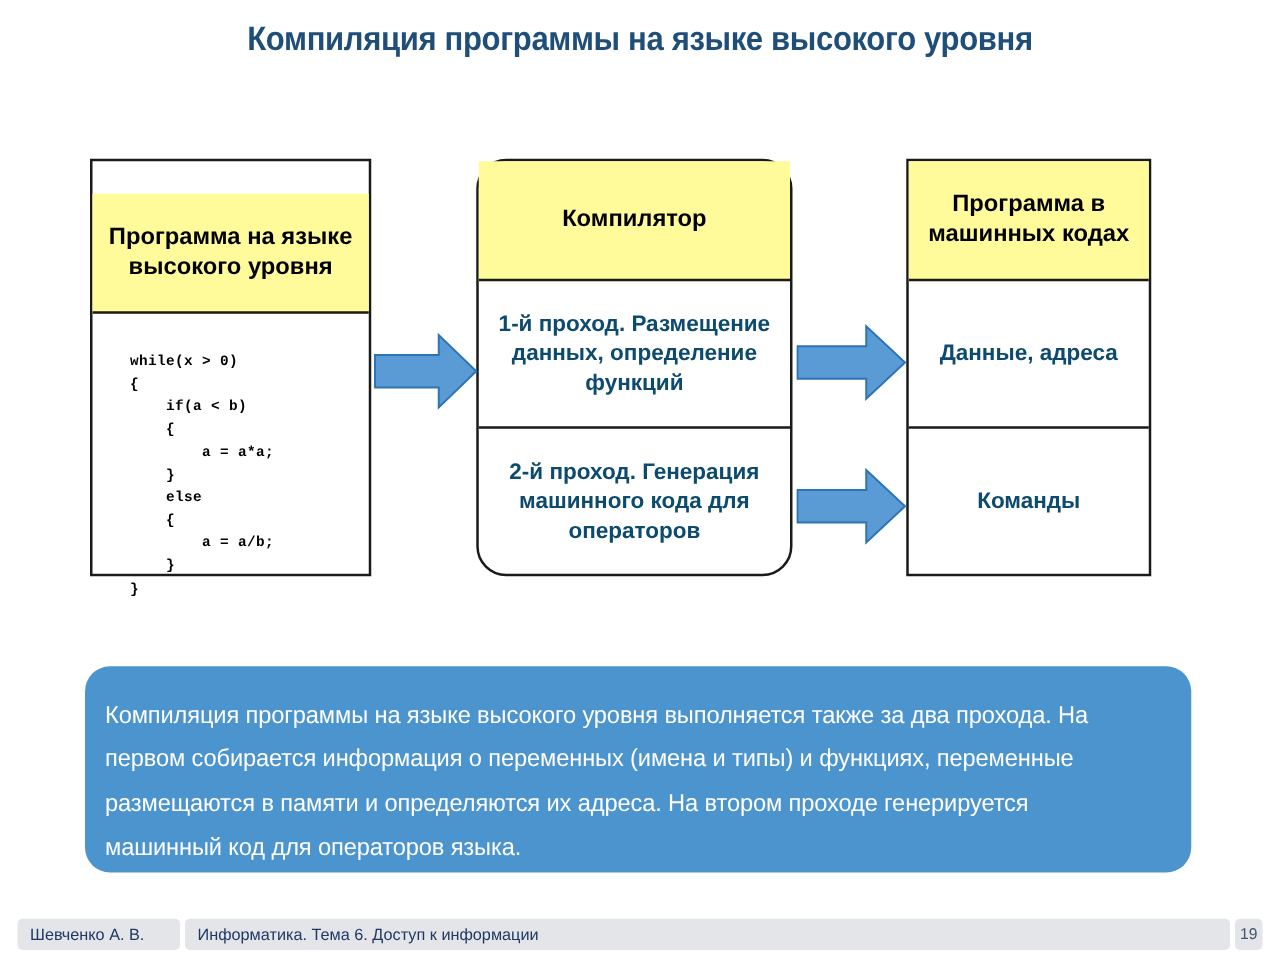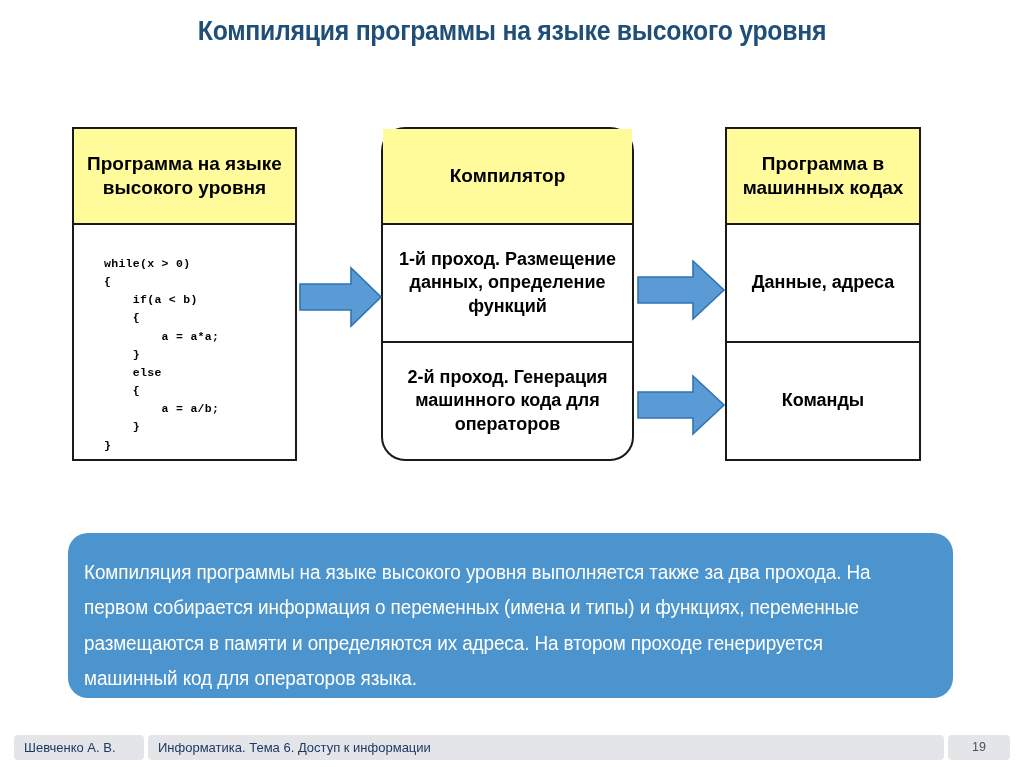--- a/index.html
+++ b/index.html
@@ -54,36 +54,36 @@
     padding: 4px 6px;
   }
   .box-cell {
     box-sizing: border-box;
     display: flex;
     align-items: center;
     justify-content: center;
     text-align: center;
     font-weight: bold;
     font-size: 18px;
-    color: #000000;
+    color: #0c4a6e;
     line-height: 1.3;
     padding: 4px 8px;
   }
   .cell-divider {
     border-bottom: 2px solid #1a1a1a;
   }
 
   
   #box-source {
     left: 72px;
     top: 127px;
     width: 225px;
     height: 334px;
   }
-  #box-source .box-header { height: 96px; }
+  #box-source .box-header { height: 96px; margin-top: 26px; }
   #code-area {
     box-sizing: border-box;
     padding: 14px 0 0 14px;
     height: 234px;
   }
   #code-text {
     font-family: "Liberation Mono", "DejaVu Sans Mono", monospace;
     font-size: 11.5px;
     font-weight: bold;
     line-height: 1.58;
@@ -164,21 +164,21 @@
     align-items: center;
     color: #1F3864;
     font-size: 13px;
     padding: 0 10px;
     white-space: nowrap;
     overflow: hidden;
   }
   #footer-author { width: 130px; }
   #footer-topic { flex: 1 1 auto; }
   #footer-page {
-    width: 62px;
+    width: 22px;
     justify-content: center;
     font-style: normal;
     font-size: 12.5px;
     color: #44546A;
   }
 </style>
 </head>
 <body>
 
 <div id="slide-title">Компиляция программы на языке высокого уровня</div>

